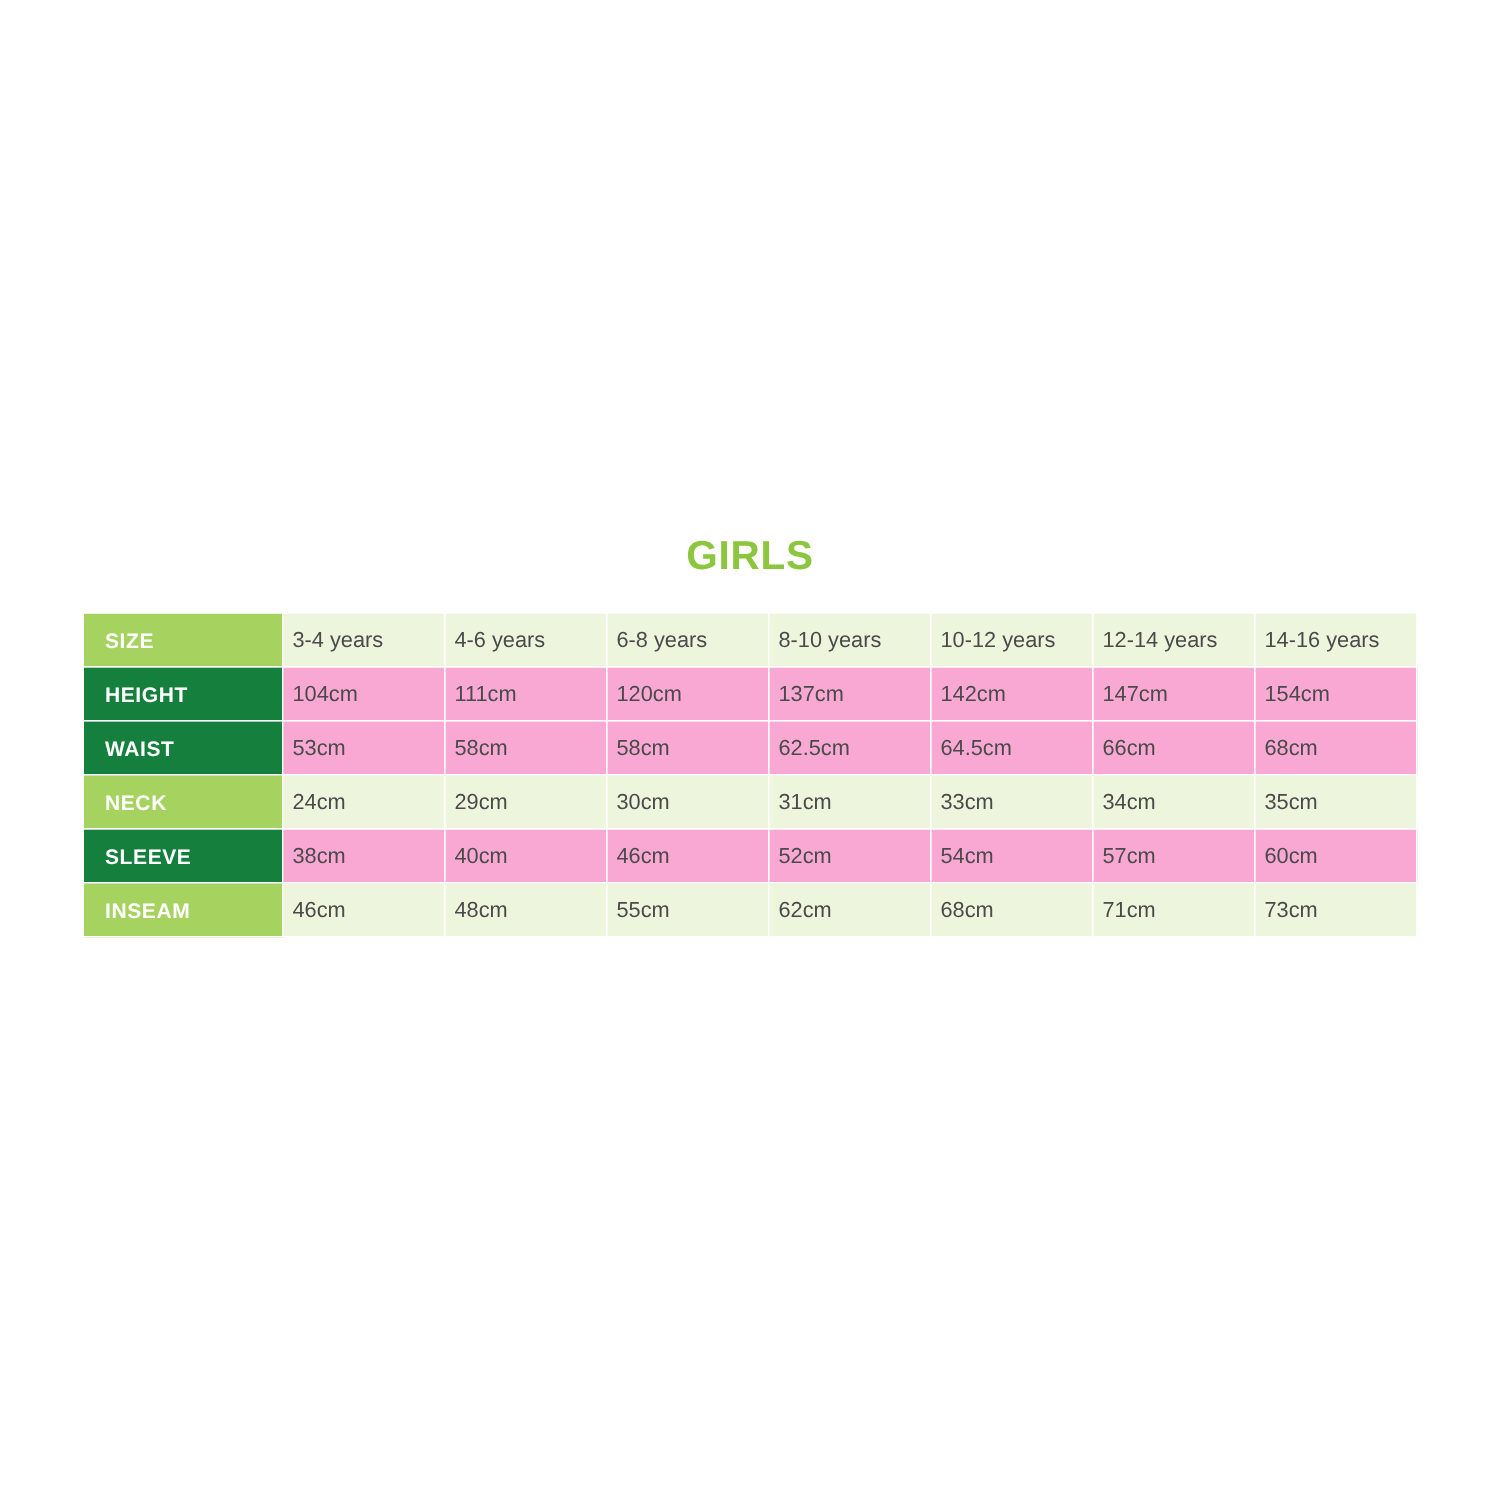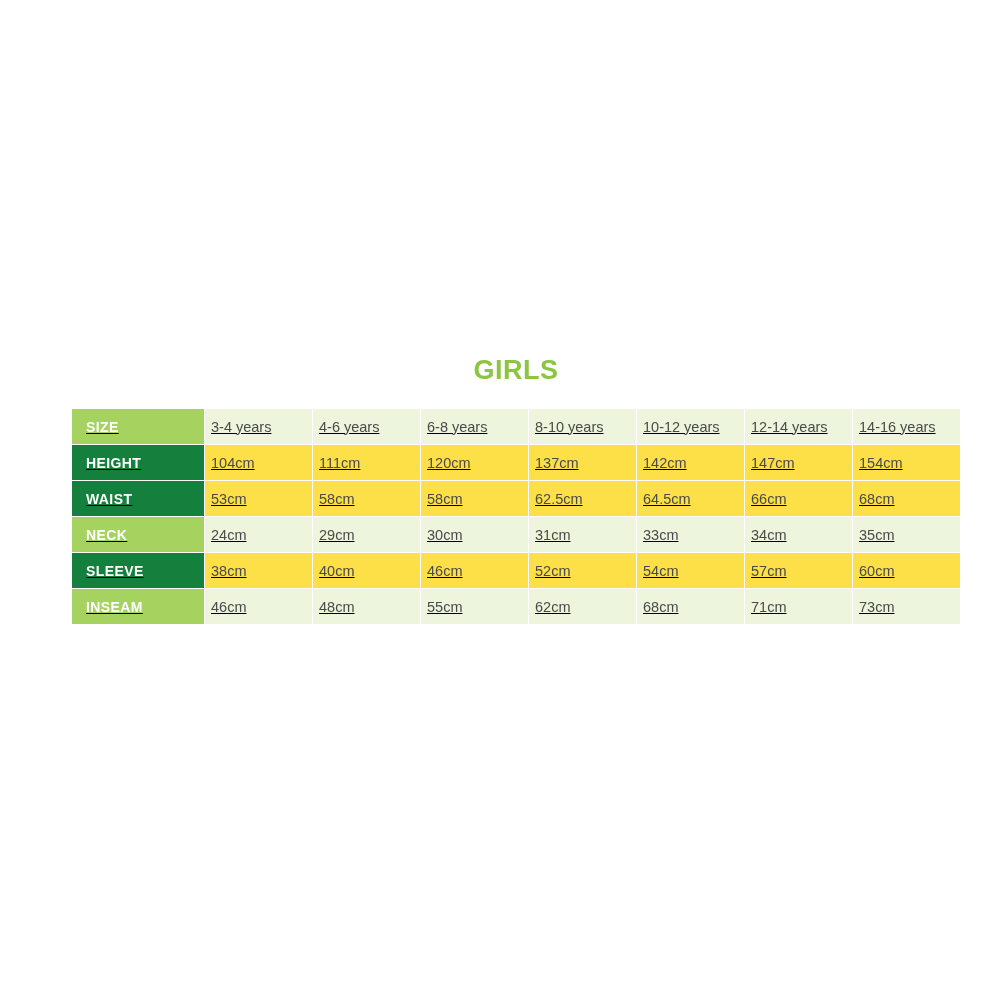--- a/index.html
+++ b/index.html
@@ -9,39 +9,38 @@
   }
   body {
     width: 1000px;
     height: 1000px;
     font-family: "Liberation Sans", sans-serif;
     position: relative;
     overflow: hidden;
   }
   #chart-wrap {
     position: absolute;
-    left: 71px;
+    left: 55px;
     top: 355px;
     width: 890px;
   }
   #chart-title {
     text-align: center;
     color: #8cc63e;
     font-size: 27px;
     font-weight: bold;
     letter-spacing: 0.5px;
     margin: 0 0 22px 0;
     padding-left: 0;
     width: 890px;
   }
   table#size-table {
     border-collapse: collapse;
     width: 890px;
     table-layout: fixed;
-    text-decoration: underline;
   }
   table#size-table td, table#size-table th {
     height: 35px;
     padding: 0 6px;
     text-align: left;
     vertical-align: middle;
     font-size: 14.5px;
     color: #4a4a4a;
     font-weight: normal;
     border: 1px solid #ffffff;
@@ -54,21 +53,21 @@
     color: #ffffff;
     font-weight: bold;
     font-size: 14px;
     letter-spacing: 0.4px;
   }
   
   tr.band-a .rowhead { background: #a6d360; }
   tr.band-b .rowhead { background: #15803d; }
   
   tr.band-a td.cell { background: #edf6dd; }
-  tr.band-b td.cell { background: #fde047; margin-left: 16px; }
+  tr.band-b td.cell { background: #f9a8d4; margin-left: 16px; }
   tr.head-row .rowhead { background: #a6d360; }
   tr.head-row td.cell {
     background: #edf6dd;
     color: #4a4a4a;
   }
 </style>
 </head>
 <body>
 
 <div id="chart-wrap">

